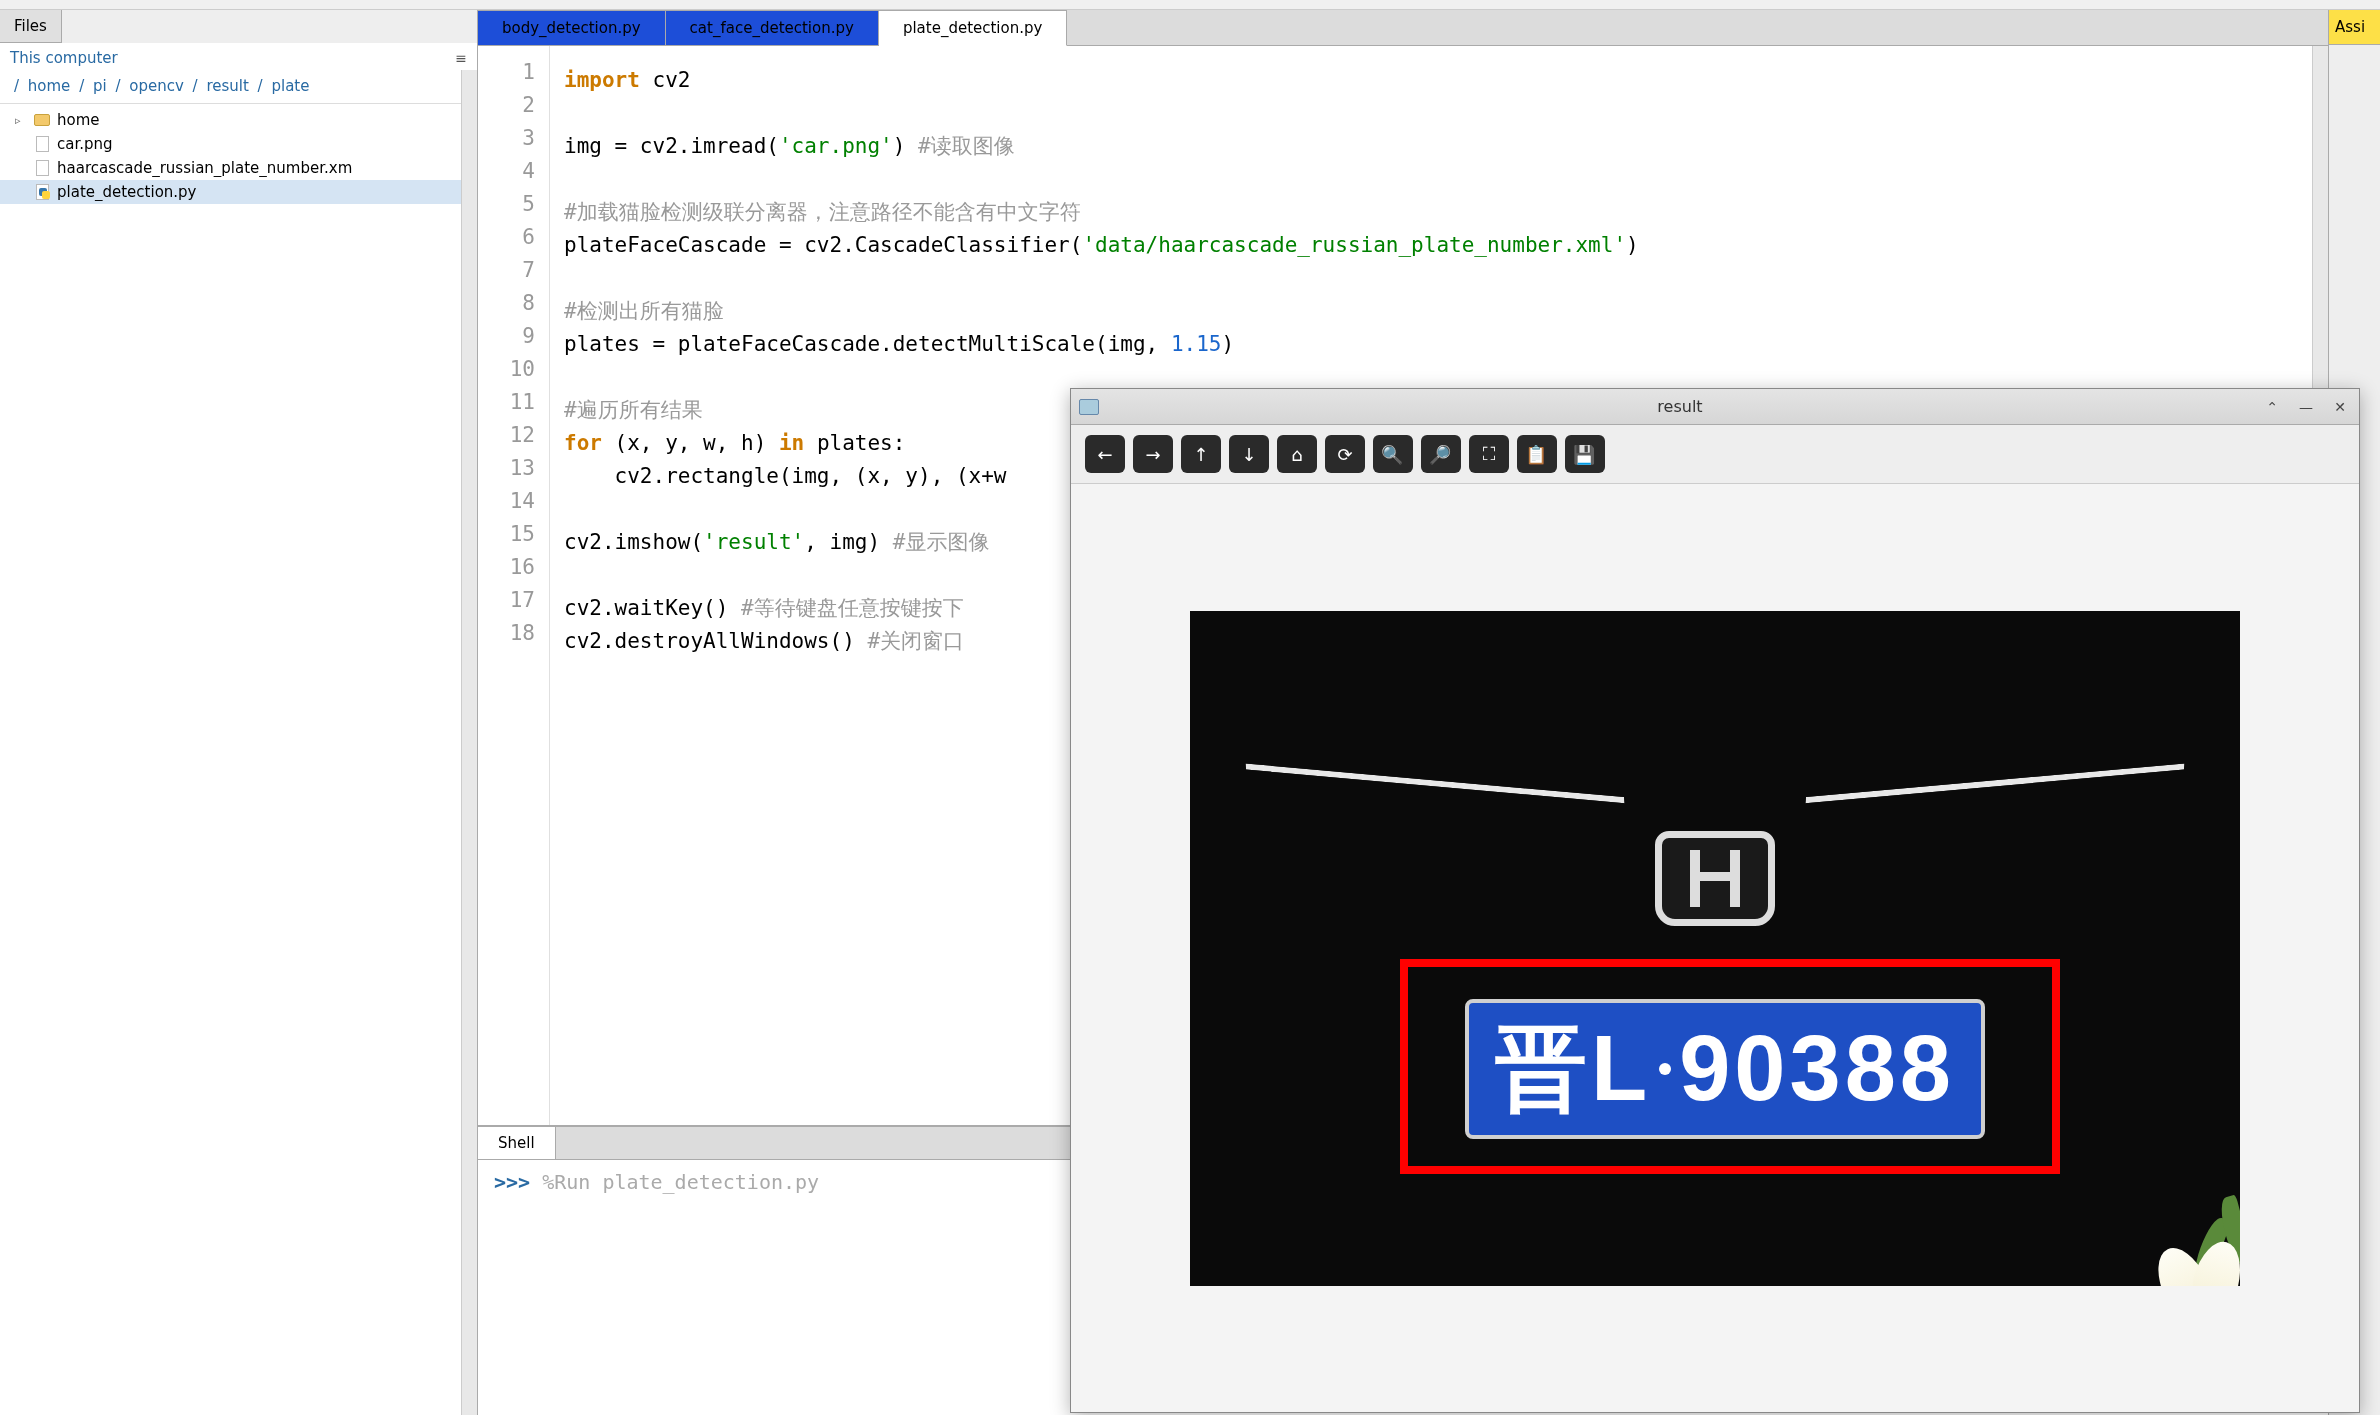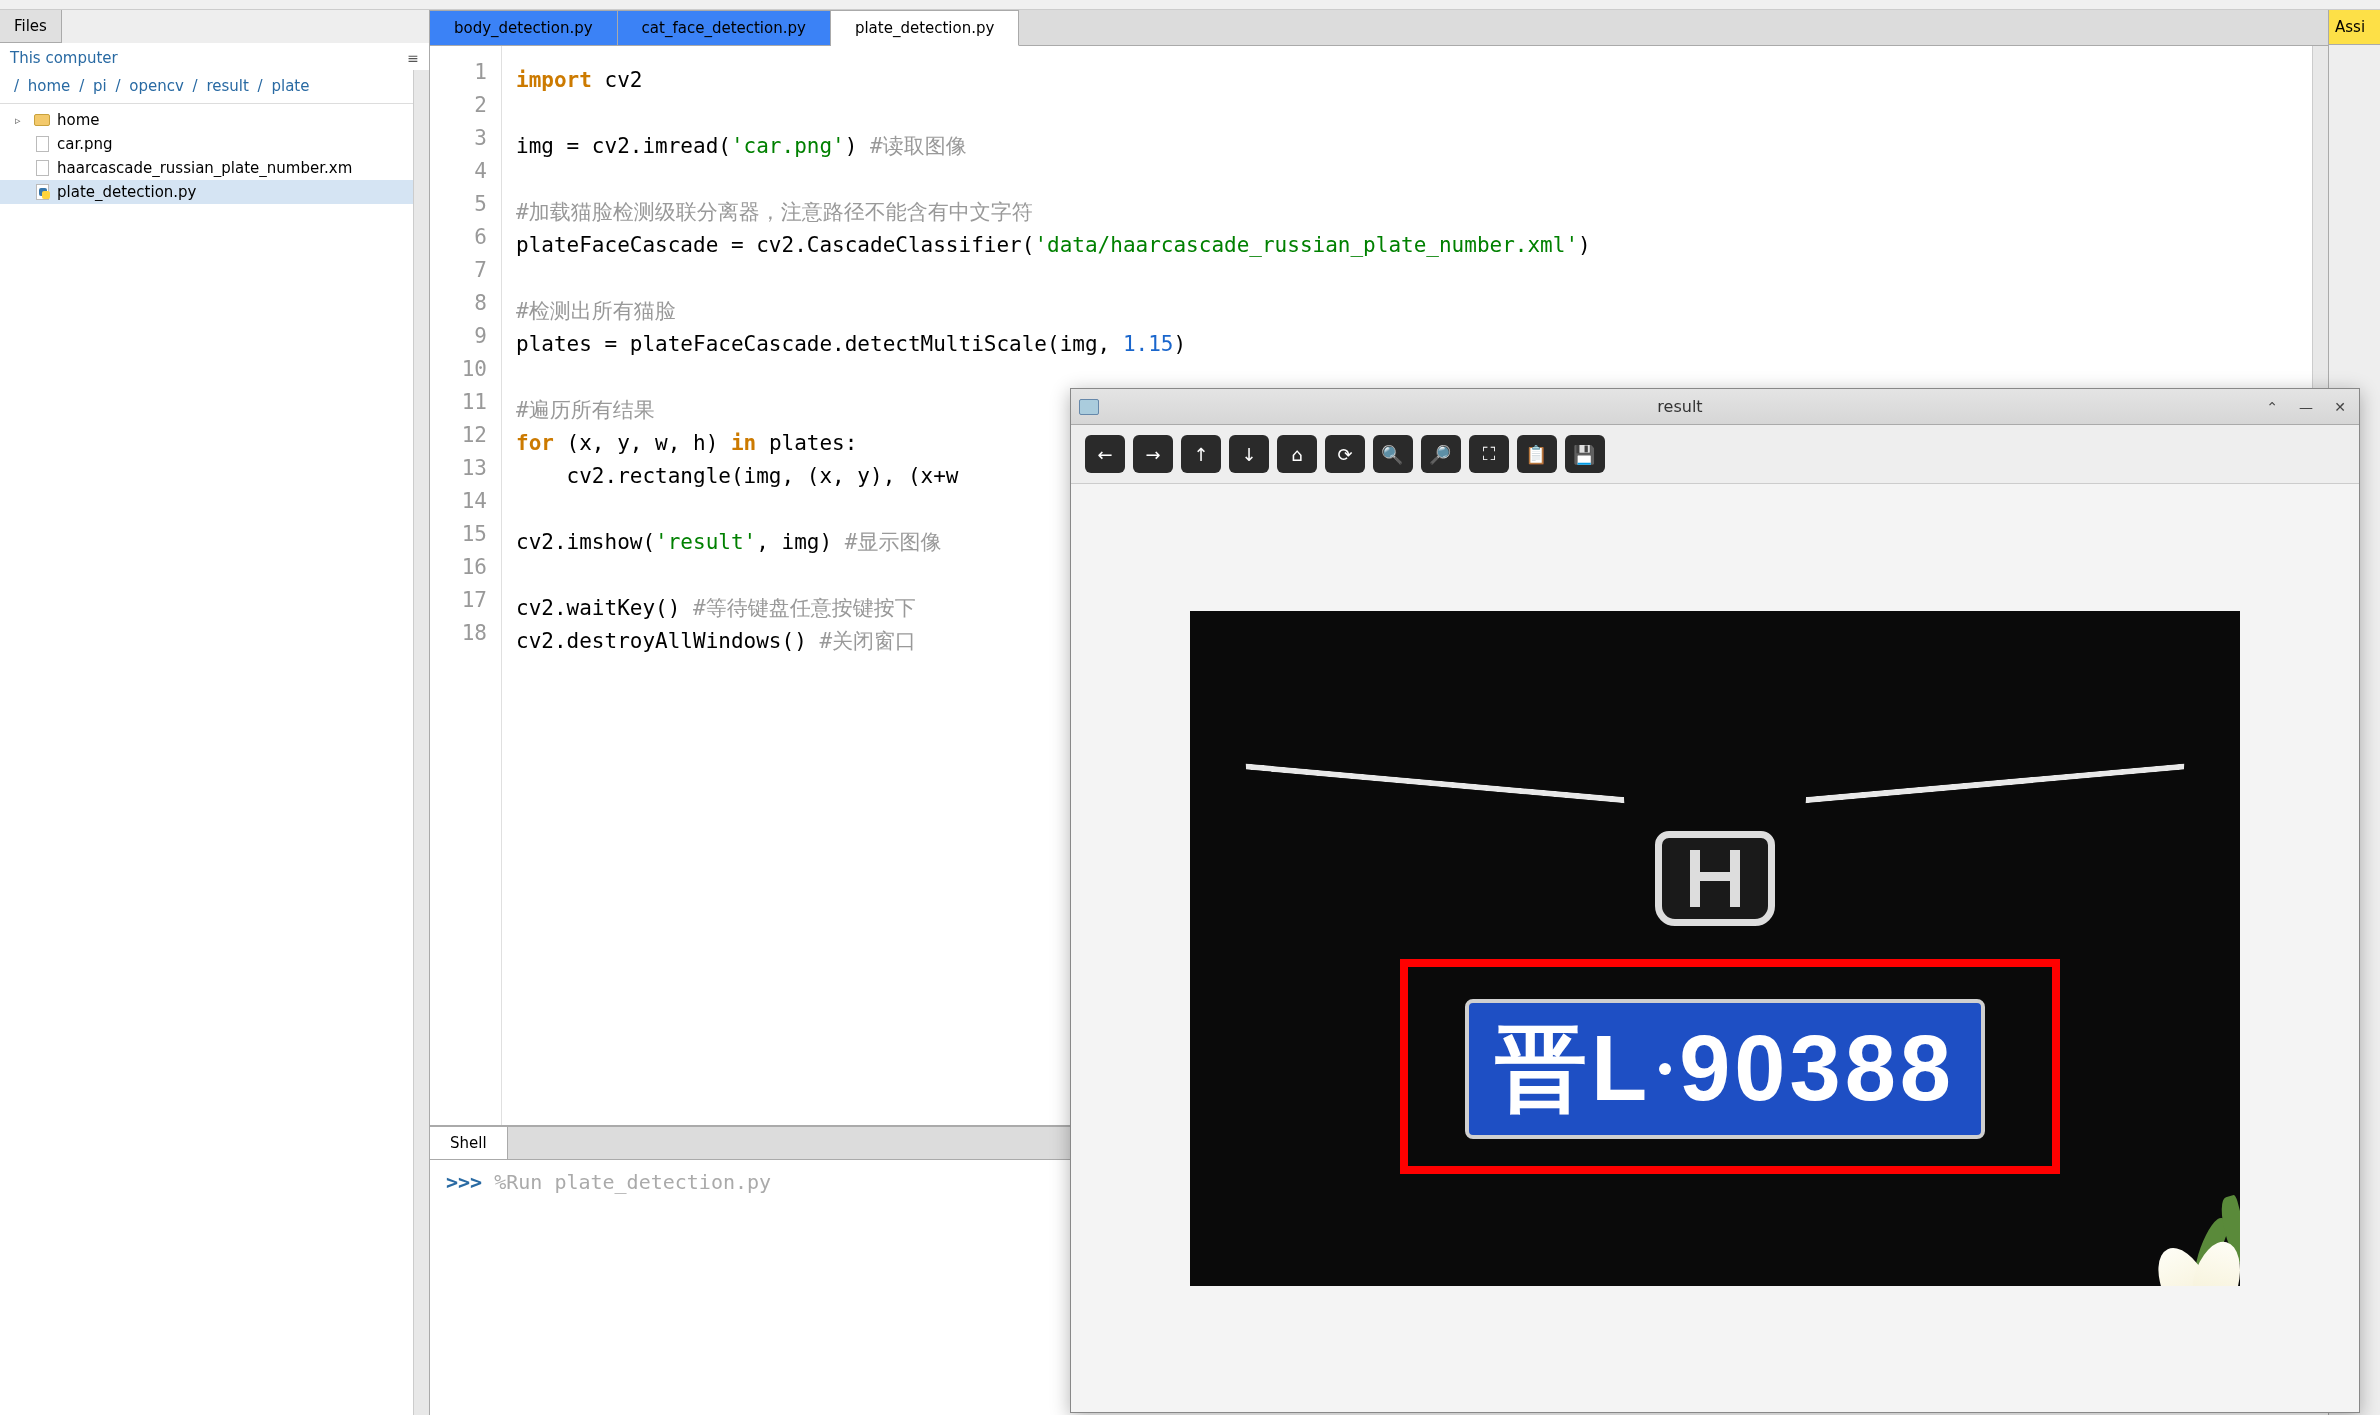--- a/index.html
+++ b/index.html
@@ -7,21 +7,21 @@
     
     .app { width: 2380px; height: 1415px; position: relative; }
     
     
     .top-strip { height: 10px; background: #f0f0f0; border-bottom: 1px solid #ccc; }
     
     
     .main-area { display: flex; height: calc(100% - 10px); }
     
     
-    .files-panel { width: 430px; background: #eeeeee; border-right: 1px solid #aaa; display: flex; flex-direction: column; position: relative; }
+    .files-panel { width: 478px; background: #eeeeee; border-right: 1px solid #aaa; display: flex; flex-direction: column; position: relative; }
     .files-tab { padding: 7px 14px; background: #e0e0e0; border-bottom: 1px solid #aaa; border-right: 1px solid #aaa; width: fit-content; font-size: 15px; }
     .files-header { padding: 6px 10px; background: #fff; display: flex; align-items: center; justify-content: space-between; }
     .files-header-text { color: #296aa3; font-size: 15px; }
     .menu-icon { font-size: 14px; color: #555; }
     .breadcrumb { padding: 4px 10px 8px; background: #fff; border-bottom: 1px solid #ddd; font-size: 15px; }
     .breadcrumb a { color: #296aa3; text-decoration: none; }
     .breadcrumb .sep { color: #296aa3; margin: 0 4px; }
     .file-tree { flex: 1; background: #fff; padding: 4px 0; overflow: auto; }
     .tree-item { padding: 3px 10px 3px 15px; display: flex; align-items: center; gap: 6px; font-size: 15px; cursor: pointer; }
     .tree-item.selected { background: #d5e4f3; }
@@ -31,21 +31,21 @@
     .file-icon { background: #fff; border: 1px solid #bbb; width: 13px; height: 16px; }
     .py-icon { position: relative; }
     .py-icon::before { content: ""; position: absolute; width: 8px; height: 8px; background: #3776ab; border-radius: 2px; top: 3px; left: 2px; }
     .py-icon::after { content: ""; position: absolute; width: 8px; height: 8px; background: #ffd43b; border-radius: 2px; top: 6px; left: 5px; }
     .tree-label { flex: 1; white-space: nowrap; overflow: hidden; }
     .vscroll-stub { position: absolute; top: 60px; bottom: 0; right: 0; width: 16px; background: #e8e8e8; border-left: 1px solid #ccc; }
     
     
     .editor-area { flex: 1; display: flex; flex-direction: column; background: #eeeeee; position: relative; }
     .tab-bar { display: flex; background: #dcdcdc; border-bottom: 1px solid #aaa; }
-    .editor-tab { padding: 8px 24px; background: #3b82f6; border-right: 1px solid #aaa; border-top: 1px solid #aaa; font-size: 15px; cursor: pointer; }
+    .editor-tab { padding: 8px 24px; background: #1d4ed8; border-right: 1px solid #aaa; border-top: 1px solid #aaa; font-size: 15px; cursor: pointer; }
     .editor-tab.active { background: #fff; border-bottom: 1px solid #fff; margin-bottom: -1px; font-weight: 500; }
     .code-container { flex: 1; display: flex; background: #fff; overflow: hidden; position: relative; }
     .gutter { width: 72px; background: #fff; border-right: 1px solid #e0e0e0; padding-top: 10px; text-align: right; }
     .ln { color: #999; font-family: "DejaVu Sans Mono", monospace; font-size: 21px; line-height: 33px; padding-right: 14px; }
     .code { flex: 1; padding: 18px 14px; font-family: "DejaVu Sans Mono", monospace; font-size: 21px; line-height: 33px; white-space: pre; color: #000; }
     .kw { color: #cc7a00; font-weight: bold; }
     .str { color: #008000; }
     .num { color: #1a66cc; }
     .com { color: #999; }
     .editor-vscroll { position: absolute; top: 0; bottom: 0; right: 0; width: 16px; background: #e8e8e8; border-left: 1px solid #ccc; }

